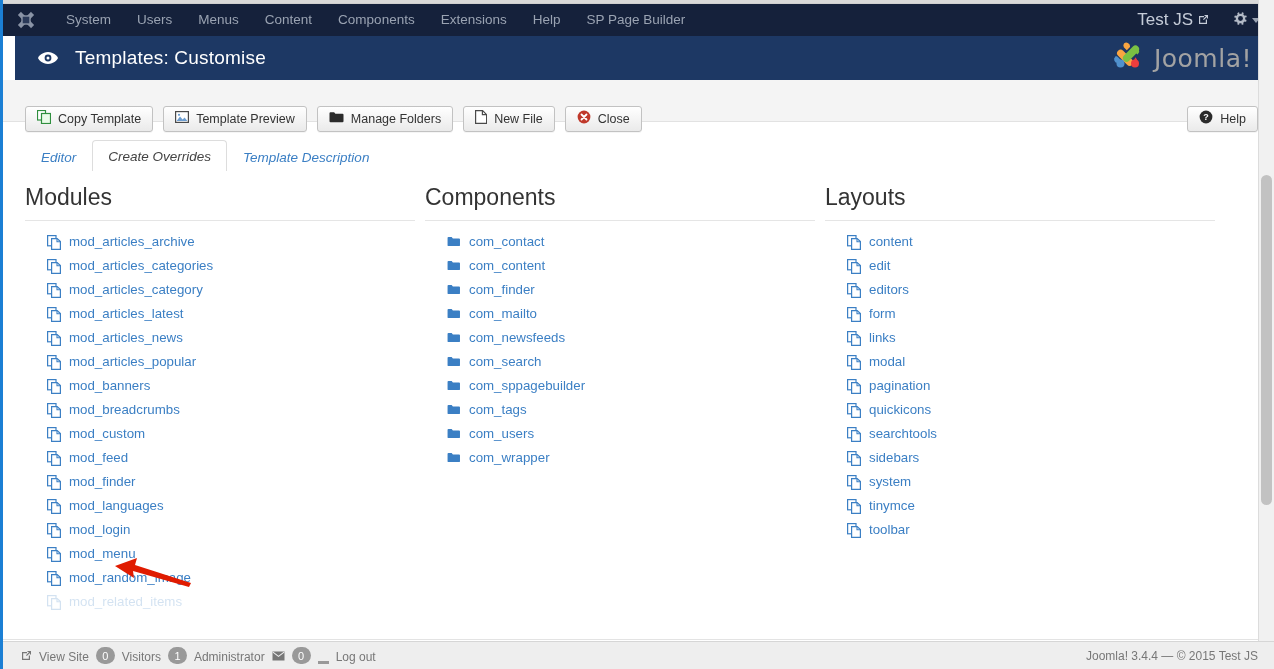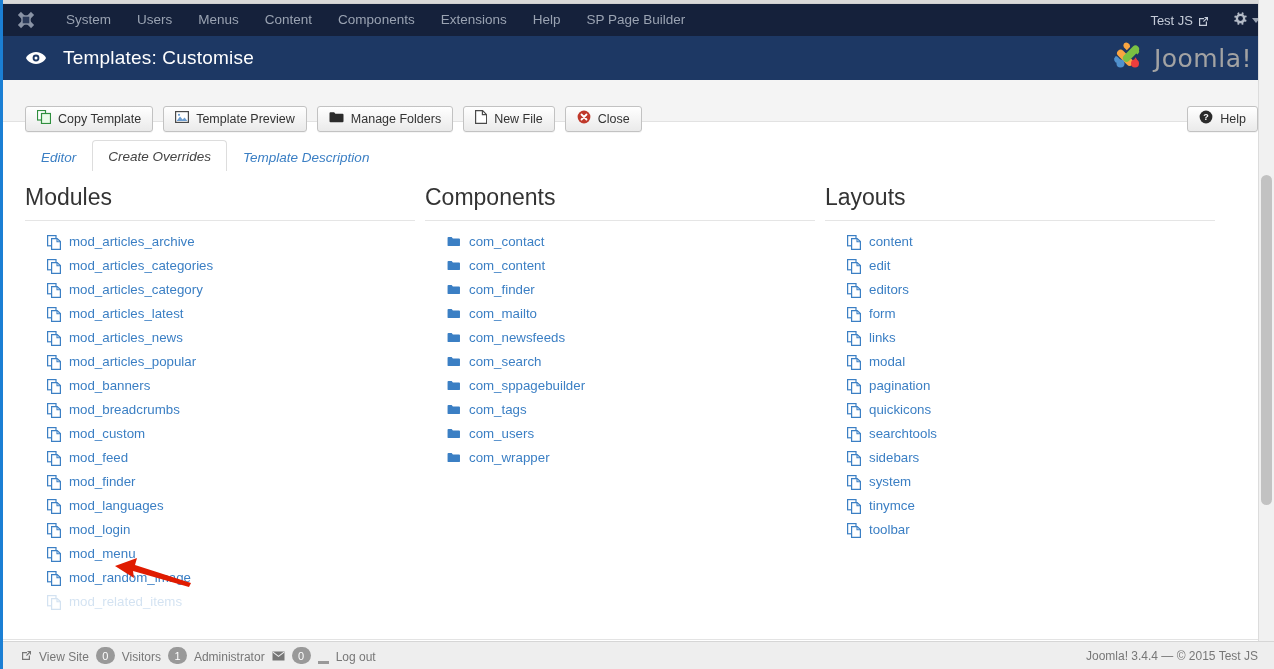--- a/index.html
+++ b/index.html
@@ -45,39 +45,40 @@
     line-height: 32px;
     white-space: nowrap;
     cursor: pointer;
   }
   .topnav-right {
     position: absolute; right: 14px; top: 0;
     height: 32px;
     display: flex; align-items: center; gap: 6px;
   }
   .user-name {
-    color: #c5ccd8; font-size: 13px;
-    display: flex; align-items: center; gap: 5px;
+    color: #c5ccd8; font-size: 17px;
+    display: flex; align-items: flex-start; gap: 5px;
   }
   .ext-icon { display: inline-block; width: 11px; height: 11px; }
   .gear-wrap { display: flex; align-items: center; gap: 4px; margin-left: 18px; cursor: pointer; }
   .caret-down {
     width: 0; height: 0;
     border-left: 4px solid transparent;
     border-right: 4px solid transparent;
     border-top: 5px solid #9aa3b2;
   }
 
   
   .subhead {
     height: 44px;
     background: #1d3864;
     display: flex; align-items: center;
     padding-left: 22px;
     position: relative;
+    margin-left: 12px;
   }
   .eye-icon { margin-right: 16px; display: flex; align-items: center; }
   .page-title {
     color: #ffffff;
     font-size: 19px;
     font-weight: normal;
     letter-spacing: .2px;
   }
   .brand {
     position: absolute; right: 22px; top: 0; height: 44px;

